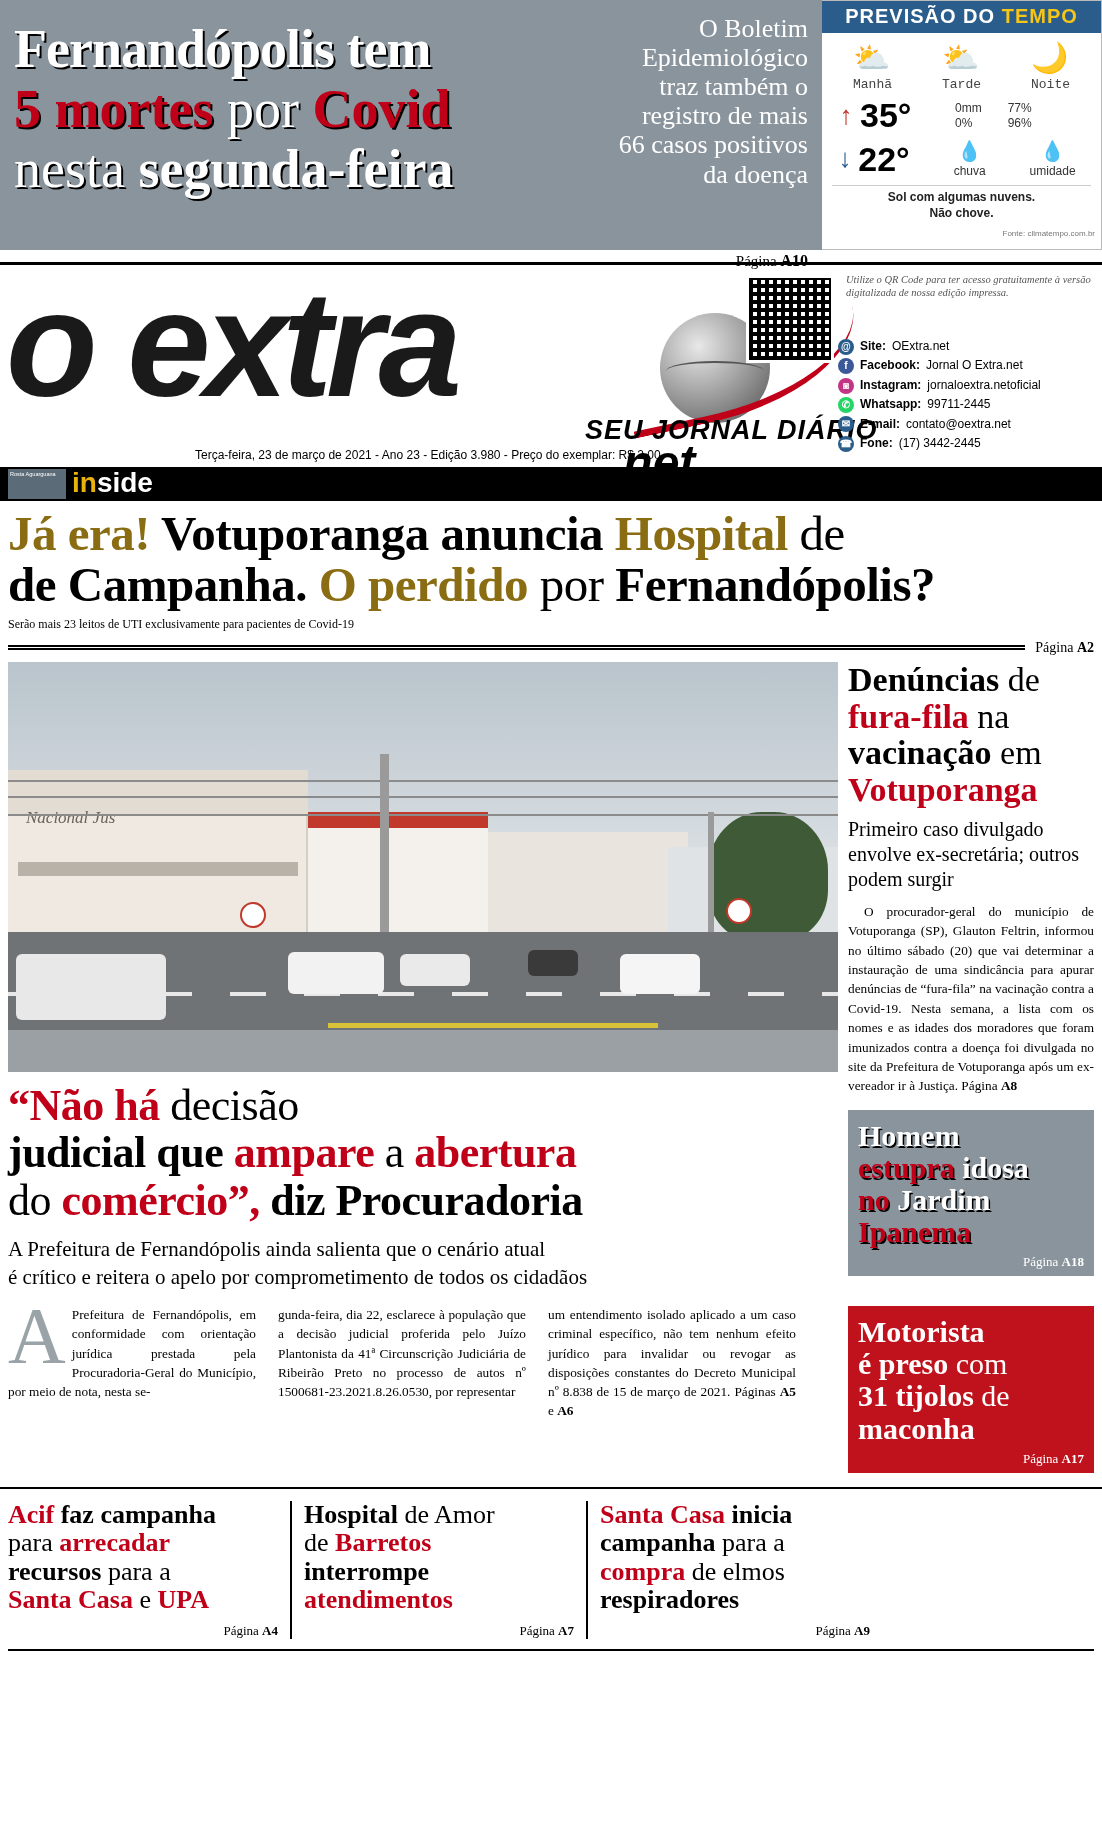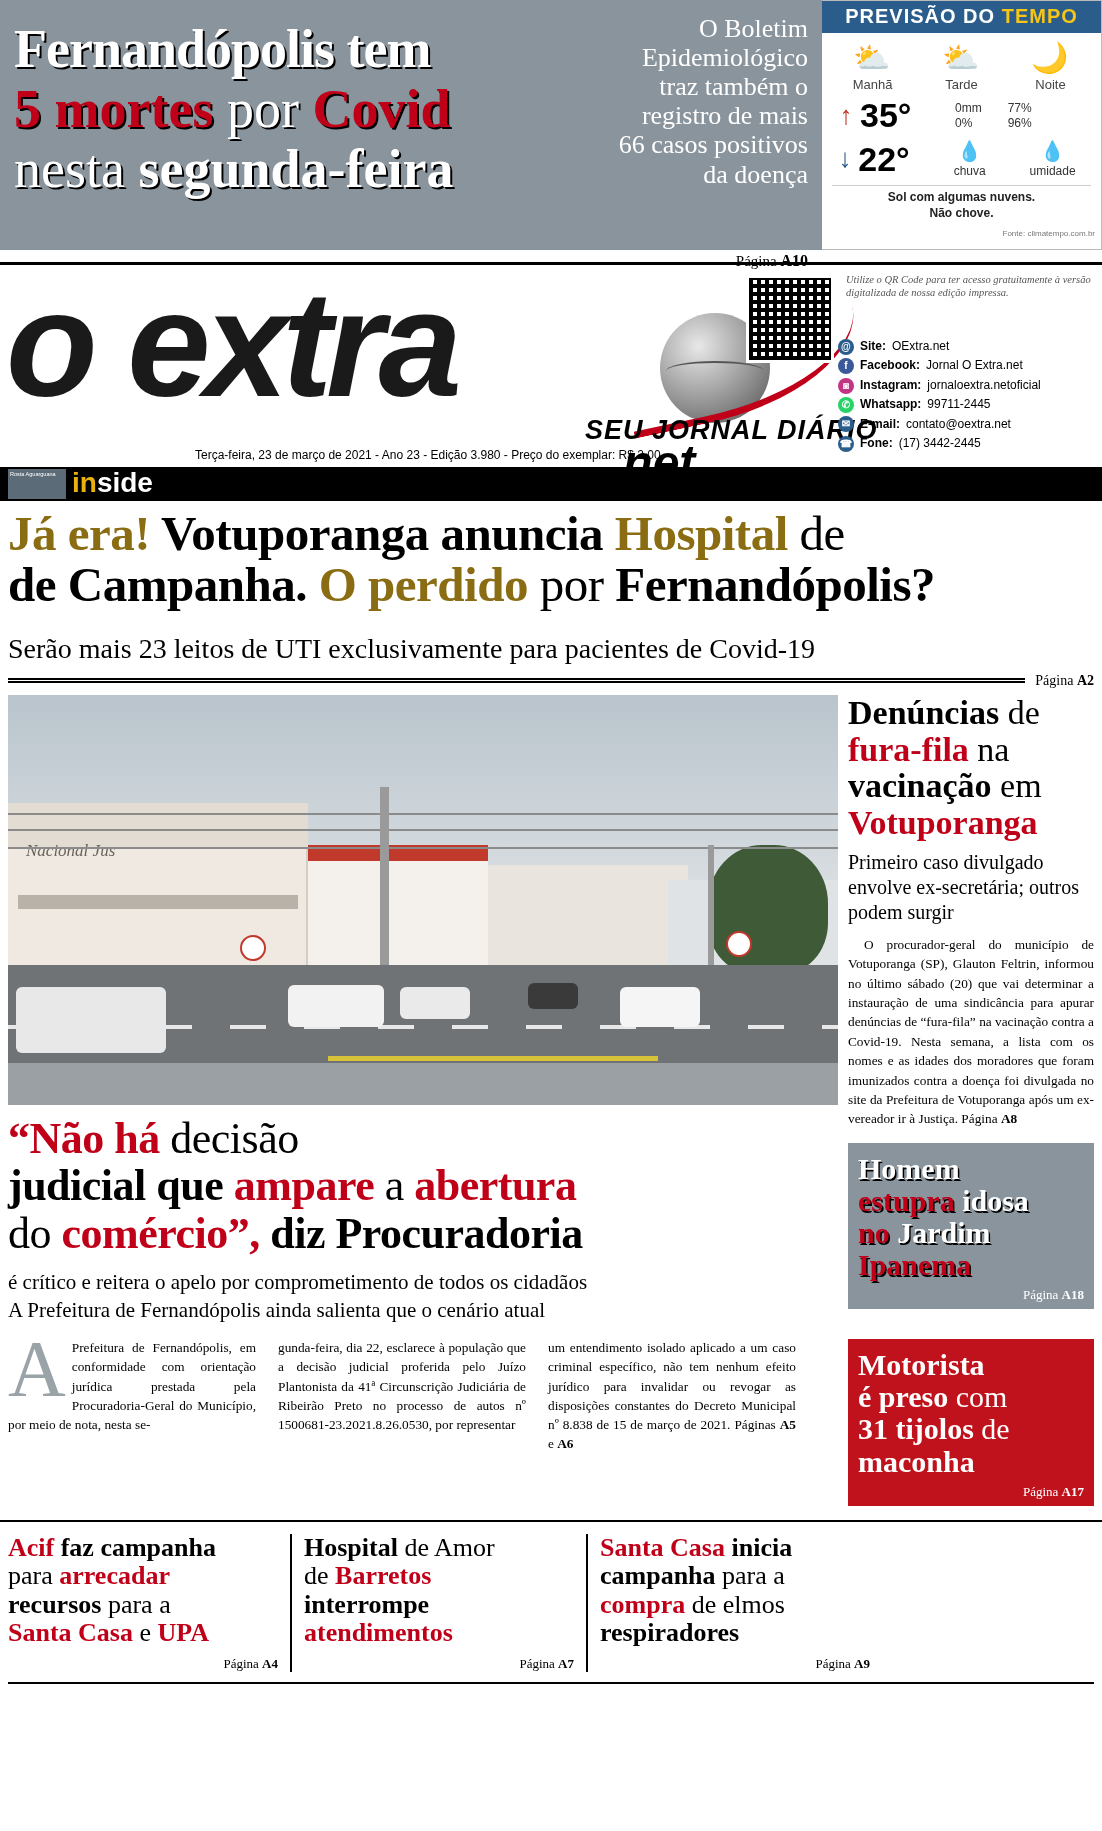--- a/index.html
+++ b/index.html
@@ -40,21 +40,21 @@
 
   
   .weather { width:280px; height:250px; border:1px solid #bbb; border-left:none; position:relative; background:#fff;}
   .weather-title {
     background:#2b5d8c; color:#fff; text-align:center; font-size:20px; letter-spacing:1px;
     font-family:"Liberation Sans", sans-serif; font-weight:bold; padding:4px 0 5px; 
   }
   .weather-title .y { color:#f5c518; }
   .w-periods { display:flex; justify-content:space-around; padding:8px 6px 2px; }
   .w-per { width:80px; text-align:center; }
-  .w-per .lab { font-size:13px; color:#444; font-family:Liberation Sans, sans-serif; margin-top:2px;}
+  .w-per .lab { font-size:13px; color:#444; font-family:Liberation Mono, monospace; margin-top:2px;}
   .sunicon { font-size:30px; line-height:34px; }
   .w-row { display:flex; align-items:center; padding:2px 10px; }
   .w-arrow { width:28px; font-size:26px; text-align:center; }
   .w-arrow.up { color:#c0392b; }
   .w-arrow.dn { color:#2b5d8c; }
   .w-temp { font-size:34px; font-family:"Liberation Sans", sans-serif; font-weight:bold; width:95px;}
   .w-mini { font-size:12px; font-family:"Liberation Sans", sans-serif; color:#333; line-height:1.25;}
   .w-drop { color:#2b7cc4; font-size:20px; }
   .w-sep { border-top:1px solid #ccc; margin:4px 10px; }
   .w-desc { text-align:center; font-size:12px; font-family:"Liberation Sans", sans-serif; font-weight:bold; line-height:1.3; color:#222;}
@@ -102,21 +102,21 @@
   .inside-txt { position:absolute; left:72px; top:0px; font-family:"Liberation Sans", sans-serif;
     font-weight:bold; font-size:28px; }
   .inside-txt .y { color:#e8b10c; }
   .inside-txt .w { color:#fff; }
 
   
   .hl-block { padding:8px 8px 0 8px; }
   .hl1 { font-size:49px; font-weight:bold; line-height:1.04; letter-spacing:-0.5px; }
   .hl1 .gold { color:#8a6d13; }
   .hl1 .thin { font-weight:normal; }
-  .hl-sub { font-size:28px; margin-top:22px; }
+  .hl-sub { font-size:12px; margin-top:6px; }
   .rule-pg { display:flex; align-items:center; justify-content:flex-end; margin-top:8px; }
   .rule-pg .lines { flex:1; border-top:2px solid #000; border-bottom:2px solid #000; height:5px; margin-right:10px;}
   .rule-pg .txt { font-size:14px; }
 
   
   .main { display:flex; gap:10px; padding:0 8px; margin-top:6px; }
   .col-left { width:830px; }
   .col-right { width:248px; }
 
   .photo { width:830px; height:410px; position:relative; overflow:hidden; background:#cfd6da; }
@@ -378,22 +378,22 @@
         <span>judicial que</span>
         <span class="red">ampare</span>
         <span class="thin">a</span>
         <span class="red">abertura</span><br>
         <span class="thin">do</span>
         <span class="red">comércio”,</span>
         <span>diz Procuradoria</span>
       </div>
 
       <div class="deck">
+        <div>A Prefeitura de Fernandópolis ainda salienta que o cenário atual</div>
         <div>é crítico e reitera o apelo por comprometimento de todos os cidadãos</div>
-        <div>A Prefeitura de Fernandópolis ainda salienta que o cenário atual</div>
       </div>
 
       <div class="body-cols">
         <div class="bcol">
           <span class="dropcap">A</span>
           <span>Prefeitura de Fernandópolis, em conformidade com orientação jurídica prestada pela Procuradoria-Geral do Município, por meio de nota, nesta se-</span>
         </div>
         <div class="bcol">gunda-feira, dia 22, esclarece à população que a decisão judicial proferida pelo Juízo Plantonista da 41ª Circunscrição Judiciária de Ribeirão Preto no processo de autos nº 1500681-23.2021.8.26.0530, por representar</div>
         <div class="bcol">
           <span>um entendimento isolado aplicado a um caso criminal específico, não tem nenhum efeito jurídico para invalidar ou revogar as disposições constantes do Decreto Municipal nº 8.838 de 15 de março de 2021. Páginas</span>

